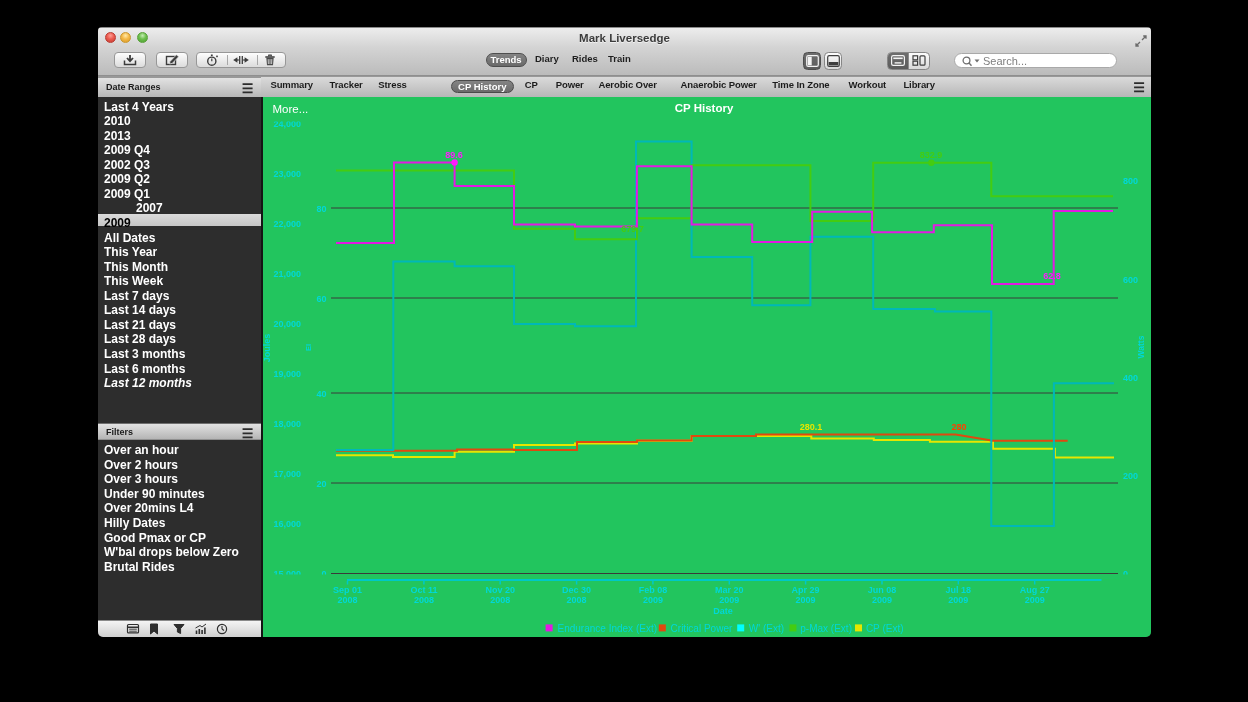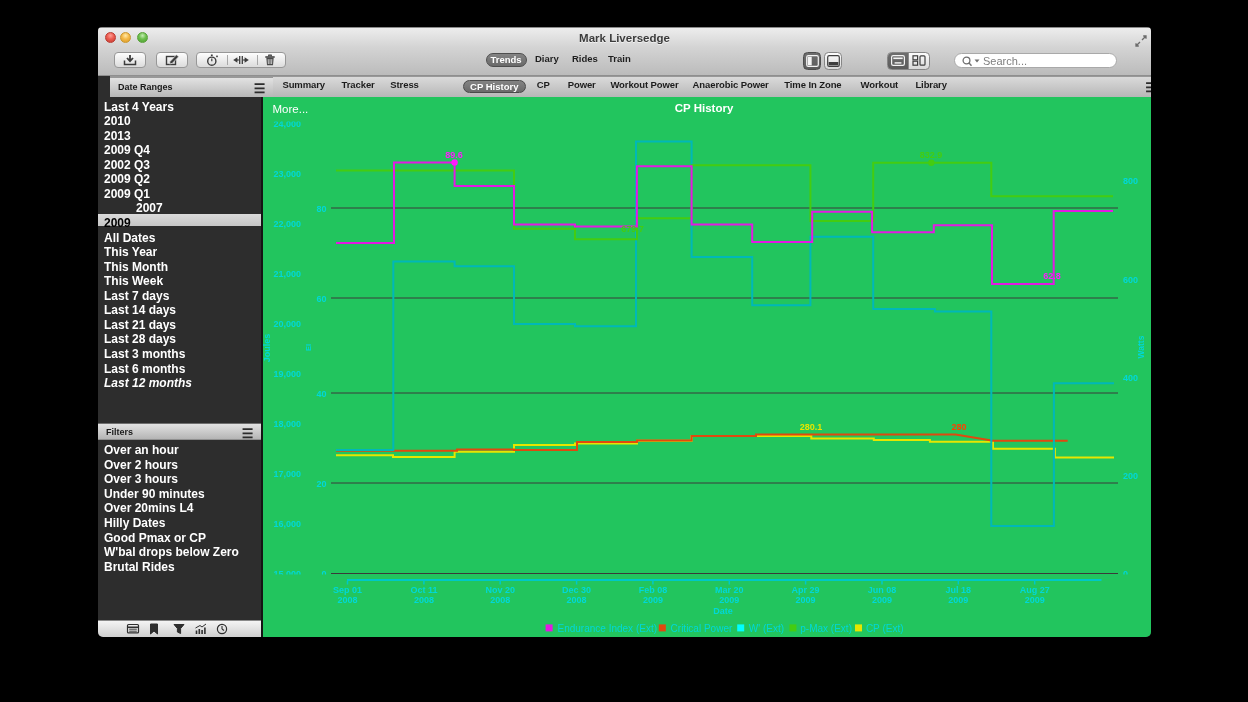--- a/index.html
+++ b/index.html
@@ -35,21 +35,21 @@
     box-sizing:border-box;overflow:hidden;background:linear-gradient(#fdfdfd,#d8d8d8);}
   .seg{width:20.5px;height:100%;display:flex;align-items:center;justify-content:center;box-sizing:border-box;}
   .seg+.seg{border-left:1px solid #8d8d8d;}
   .seg-on{background:linear-gradient(#6e6e6e,#5c5c5c);}
   .vbtn{position:absolute;top:4.5px;height:18px;border-radius:4.5px;border:1px solid #868686;
     box-sizing:border-box;background:linear-gradient(#fdfdfd,#d8d8d8);}
   .vbtn-on{background:linear-gradient(#6e6e6e,#5c5c5c);border-color:#4d4d4d;}
   
   #fsicon{position:absolute;right:4px;top:6.5px;}
   
-  #headrow{position:absolute;left:12px;top:49px;width:100%;height:27px;
+  #headrow{position:absolute;left:0;top:49px;width:100%;height:27px;
     background:linear-gradient(#dadada,#aeaeae);border-top:1px solid #989898;border-bottom:1px solid #5a5a5a;box-sizing:border-box;}
   #tabs{position:absolute;left:165px;top:0;right:0;height:100%;}
   .tab{position:absolute;top:1.8px;font-size:9.5px;letter-spacing:-0.1px;font-weight:bold;color:#1c1c1c;white-space:nowrap;}
   #cph-pill{position:absolute;left:187.6px;top:3.2px;width:63.3px;height:13px;border-radius:8px;
     background:linear-gradient(#848484,#6a6a6a);border:1px solid #4a4a4a;box-sizing:border-box;
     color:#fff;font-size:9.5px;font-weight:bold;text-align:center;line-height:12.5px;}
   .burger{position:absolute;font-size:13px;font-weight:bold;color:#2c2c2c;}
   
   #sidebar{position:absolute;left:0;top:70px;width:162.5px;bottom:0;background:#2d2d2d;}
   #sb-head1{position:absolute;left:0;top:0;width:162.5px;height:21px;
@@ -159,21 +159,21 @@
         <div class="burger" style="right:7px;top:3px;">☰</div>
       </div>
     <div id="tabs">
       <div class="tab" style="left:7.4px;">Summary</div>
       <div class="tab" style="left:66.6px;">Tracker</div>
       <div class="tab" style="left:115.3px;">Stress</div>
       <div class="tab" style="left:159.5px;margin-left:45px;">PMC</div>
       <div id="cph-pill">CP History</div>
       <div class="tab" style="left:261.7px;">CP</div>
       <div class="tab" style="left:292.7px;">Power</div>
-      <div class="tab" style="left:335.4px;">Workout Power</div>
+      <div class="tab" style="left:335.4px;">Aerobic Over</div>
       <div class="tab" style="left:417.6px;">Anaerobic Power</div>
       <div class="tab" style="left:509.3px;">Time In Zone</div>
       <div class="tab" style="left:585.5px;">Workout</div>
       <div class="tab" style="left:640.4px;">Library</div>
       <div class="burger" style="right:6px;top:2.5px;">☰</div>
     </div>
   </div>
   <div id="sidebar">
     <div id="sb-items">
         <div class="sb-item" style="top:2.6px;">Last 4 Years</div>

